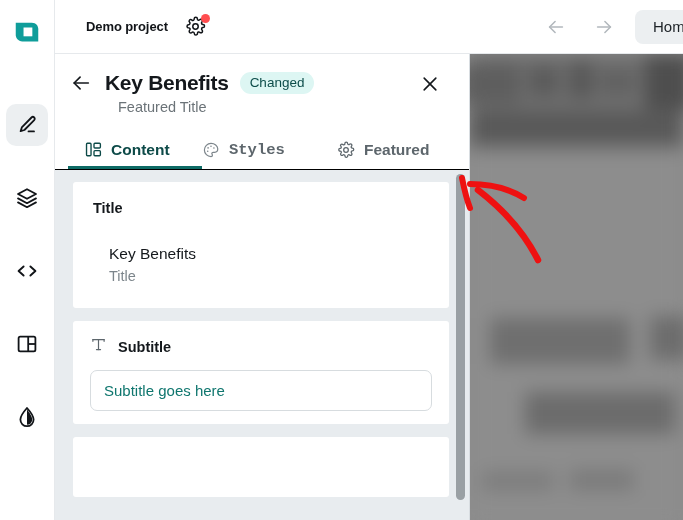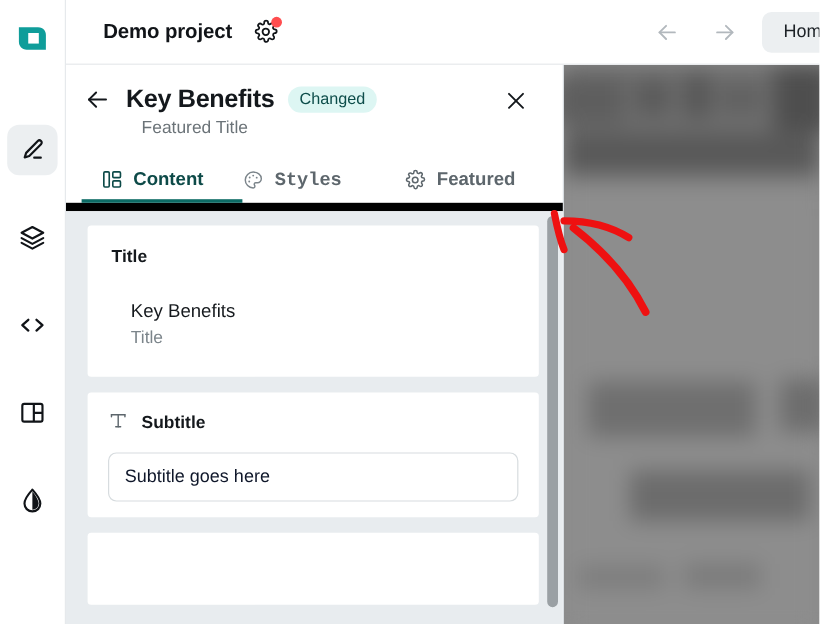--- a/index.html
+++ b/index.html
@@ -57,21 +57,21 @@
     width: 628px; height: 54px;
     background: #ffffff;
     border-bottom: 1px solid #e6e9ec;
     box-sizing: border-box;
     display: flex;
     align-items: center;
     z-index: 25;
   }
   #project-title {
     margin-left: 31px;
-    font-size: 17px;
+    font-size: 13px;
     font-weight: bold;
     color: #111418;
     letter-spacing: -0.1px;
     white-space: nowrap;
   }
   #gear-wrap {
     position: relative;
     margin-left: 17px;
     width: 22px; height: 22px;
     display: flex; align-items: center; justify-content: center;
@@ -177,21 +177,21 @@
     margin-top: 3px;
     font-size: 14.5px;
     color: #6b7378;
   }
 
   
   #tabs {
     display: flex;
     align-items: center;
     margin-top: 18px;
-    border-bottom: 7px solid #000000;
+    border-bottom: 1px solid #000000;
     height: 36px;
     padding-left: 13px;
   }
   .tab {
     display: flex;
     align-items: center;
     height: 36px;
     cursor: pointer;
     box-sizing: border-box;
     border-bottom: 3px solid transparent;
@@ -251,21 +251,21 @@
   .card-head-row { display: flex; align-items: center; }
   .card-head-row .card-label { margin-left: 11px; }
   .text-input {
     margin-top: 13px;
     height: 41px;
     border: 1px solid #d7dcdf;
     border-radius: 7px;
     display: flex; align-items: center;
     padding: 0 13px;
     font-size: 15px;
-    color: #0f172a;
+    color: #0f766e;
     background: #ffffff;
     cursor: text;
     box-sizing: border-box;
   }
 
   #card-third-block { height: 60px; }
 
   
   #scrollbar-track {
     position: absolute;

